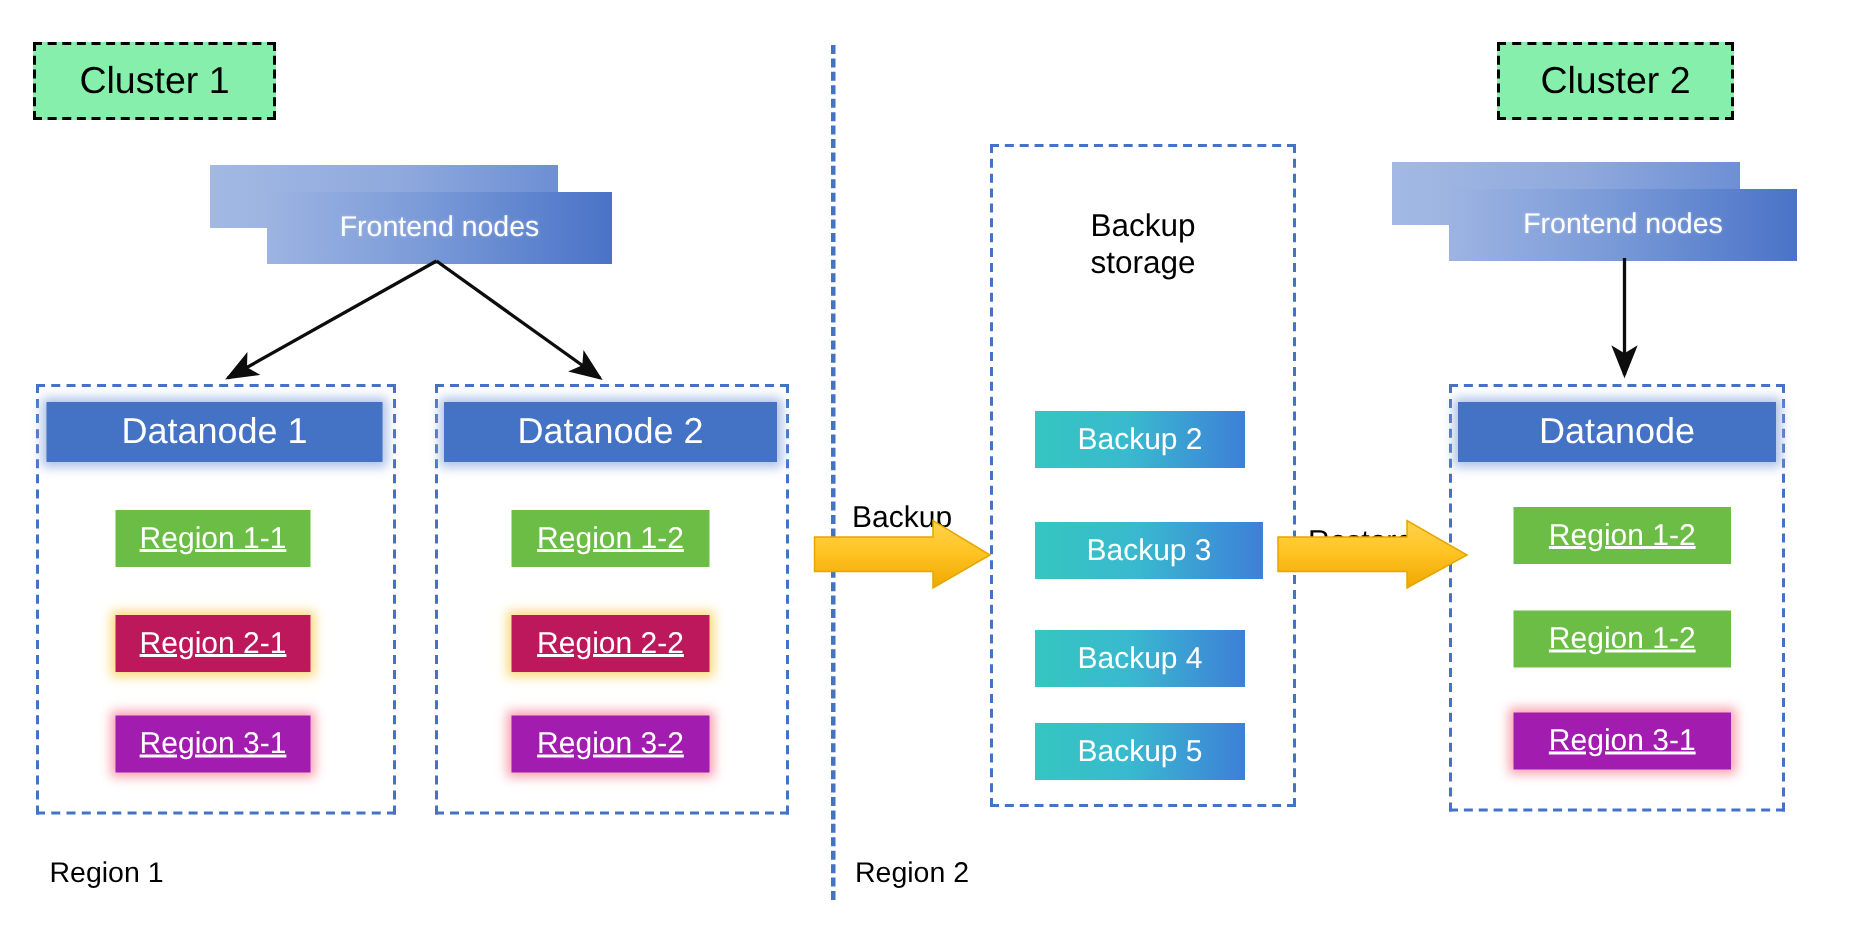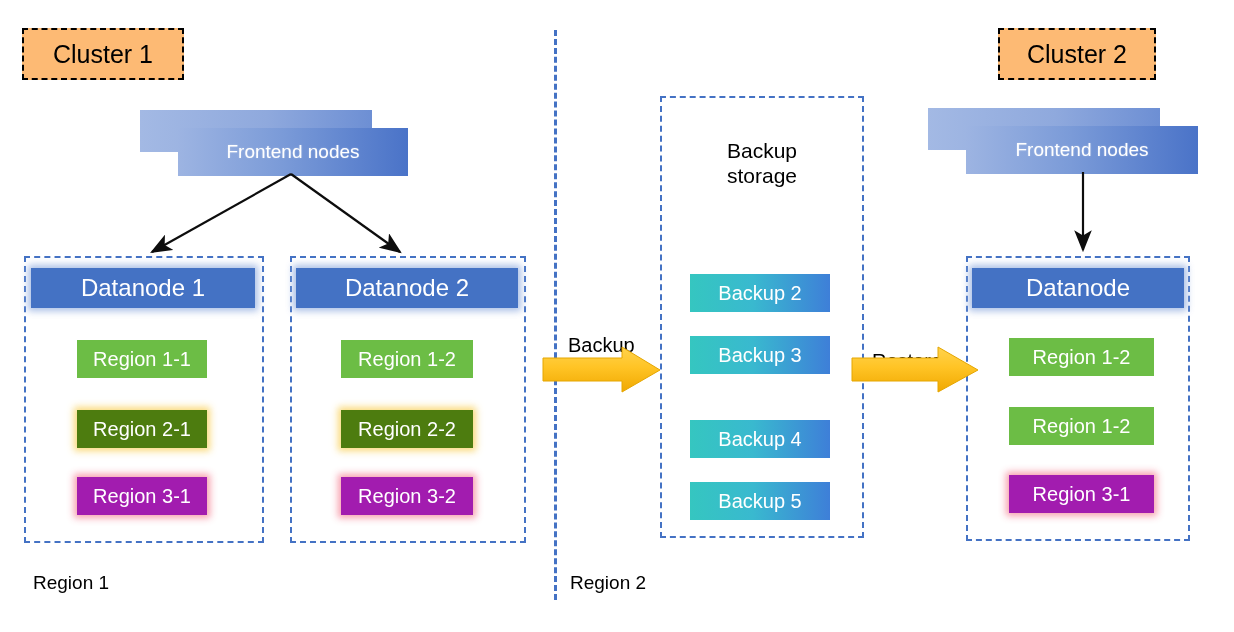--- a/index.html
+++ b/index.html
@@ -16,21 +16,21 @@
     width: 1234px;
     height: 632px;
     background: #ffffff;
     overflow: hidden;
   }
   .abs { position: absolute; box-sizing: border-box; }
 
   
   .cluster-title {
     border: 2px dashed #000000;
-    background: #fdba74;
+    background: #86efac;
     color: #000000;
     font-size: 25px;
     display: flex;
     align-items: center;
     justify-content: center;
     letter-spacing: 0px;
   }
 
   
   .frontend-group { }
@@ -65,24 +65,25 @@
   }
 
   
   .region {
     color: #ffffff;
     font-size: 20px;
     display: flex;
     align-items: center;
     justify-content: center;
     white-space: nowrap;
+    text-decoration: underline;
   }
   .region.green  { background: #6cbd45; }
   .region.yellow {
-    background: #4d7c0f;
+    background: #be185d;
     box-shadow: 0 0 7px 3px rgba(250,214,110,0.9);
     text-align: right;
   }
   .region.red    {
     background: #a21caf;
     box-shadow: 0 0 7px 3px rgba(246,150,165,0.9);
   }
 
   
   .backup-chip {
@@ -178,21 +179,21 @@
 
   <div class="abs dashed-box" style="left:660px; top:96px; width:204px; height:442px;"></div>
   <div class="abs plain-label" style="left:660px; top:112px; width:204px;">
     <span>Backup
 storage</span>
   </div>
 
   <div class="abs backup-chip" style="left:690px; top:274px; width:140px; height:38px;">
     <span>Backup 2</span>
   </div>
-  <div class="abs backup-chip" style="left:690px; top:336px; width:140px; height:38px;">
+  <div class="abs backup-chip" style="left:690px; top:348px; width:152px; height:38px;">
     <span>Backup 3</span>
   </div>
   <div class="abs backup-chip" style="left:690px; top:420px; width:140px; height:38px;">
     <span>Backup 4</span>
   </div>
   <div class="abs backup-chip" style="left:690px; top:482px; width:140px; height:38px;">
     <span>Backup 5</span>
   </div>
 
   <div class="abs corner-label" style="left:570px; top:572px;">

